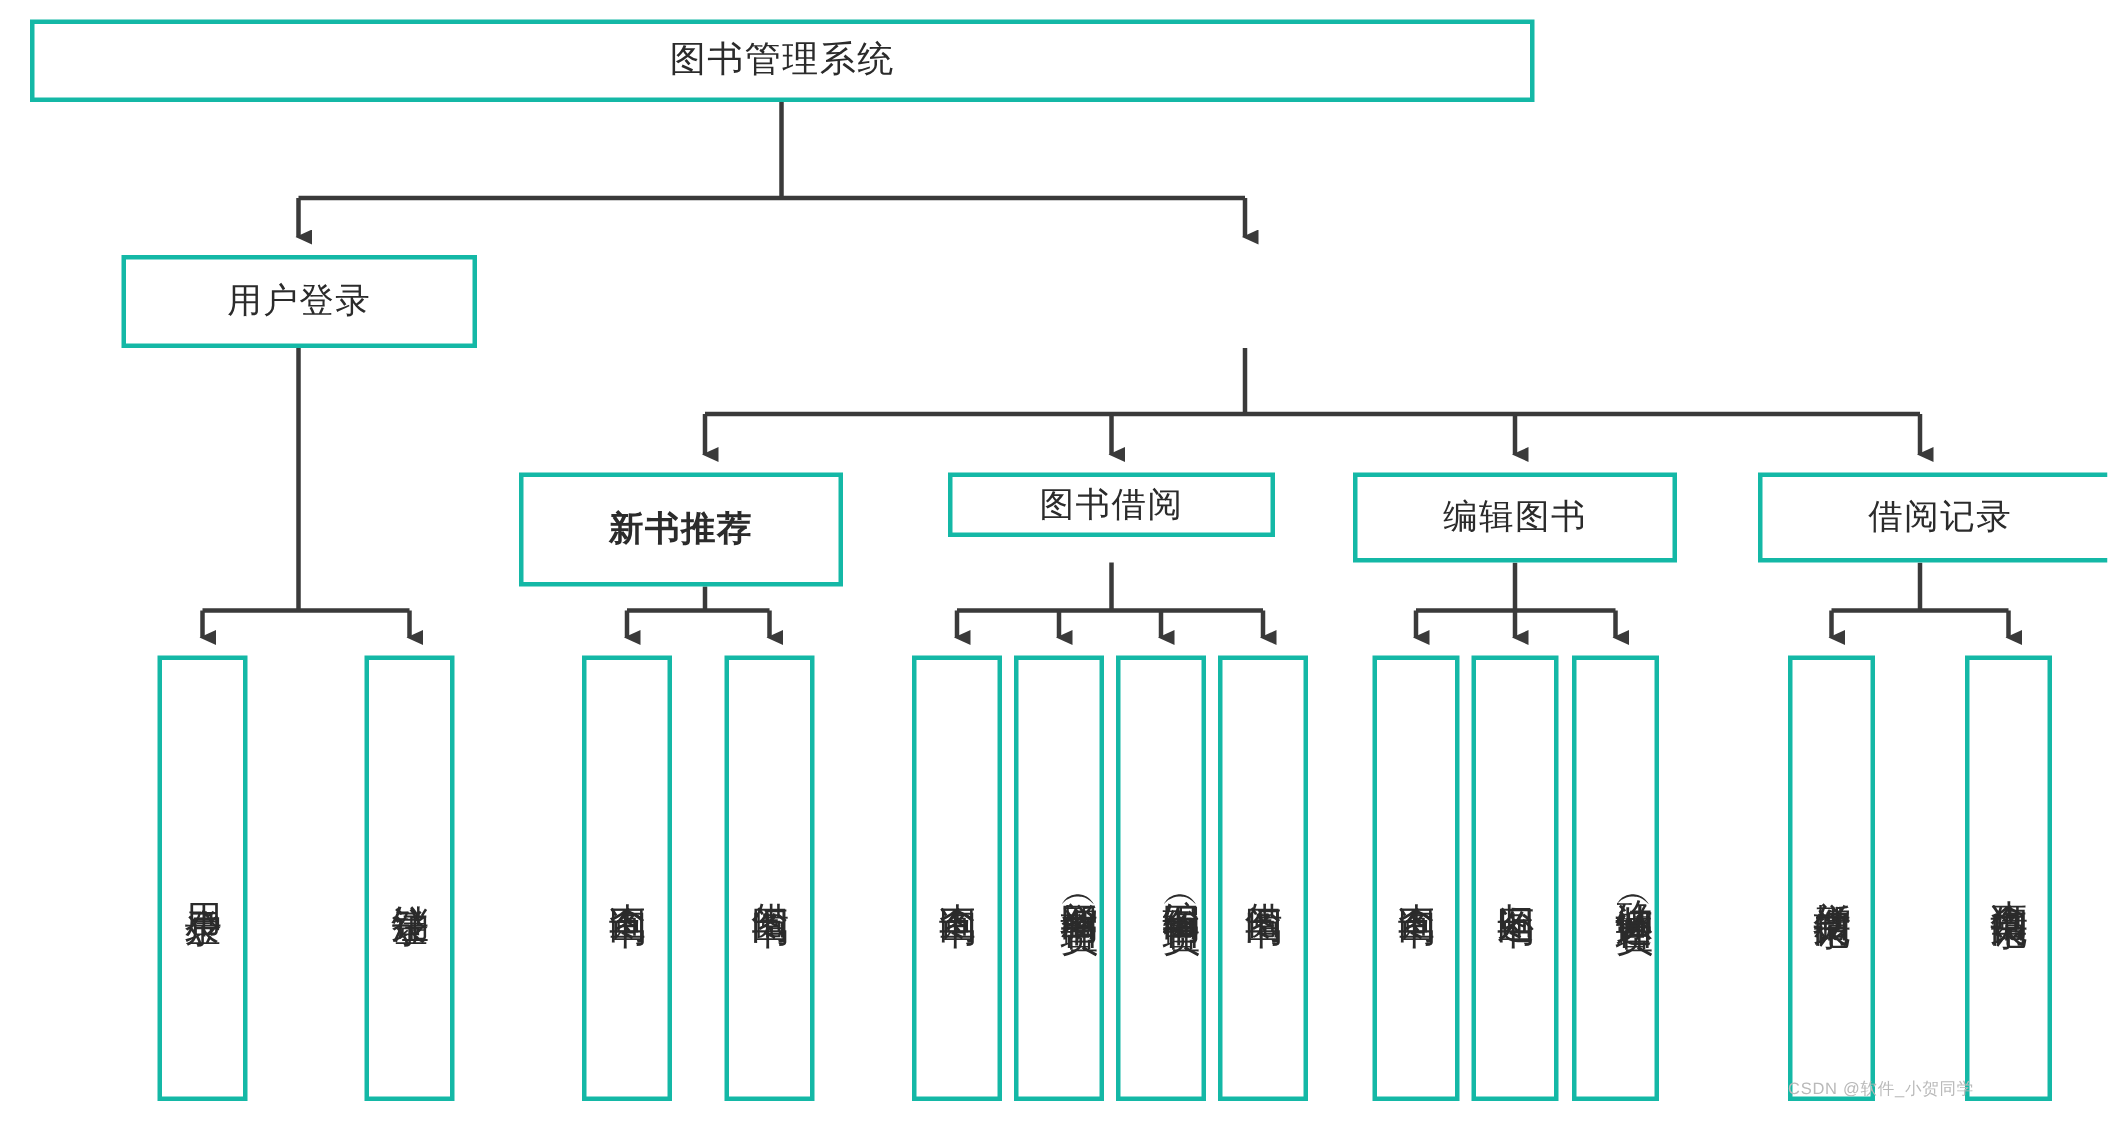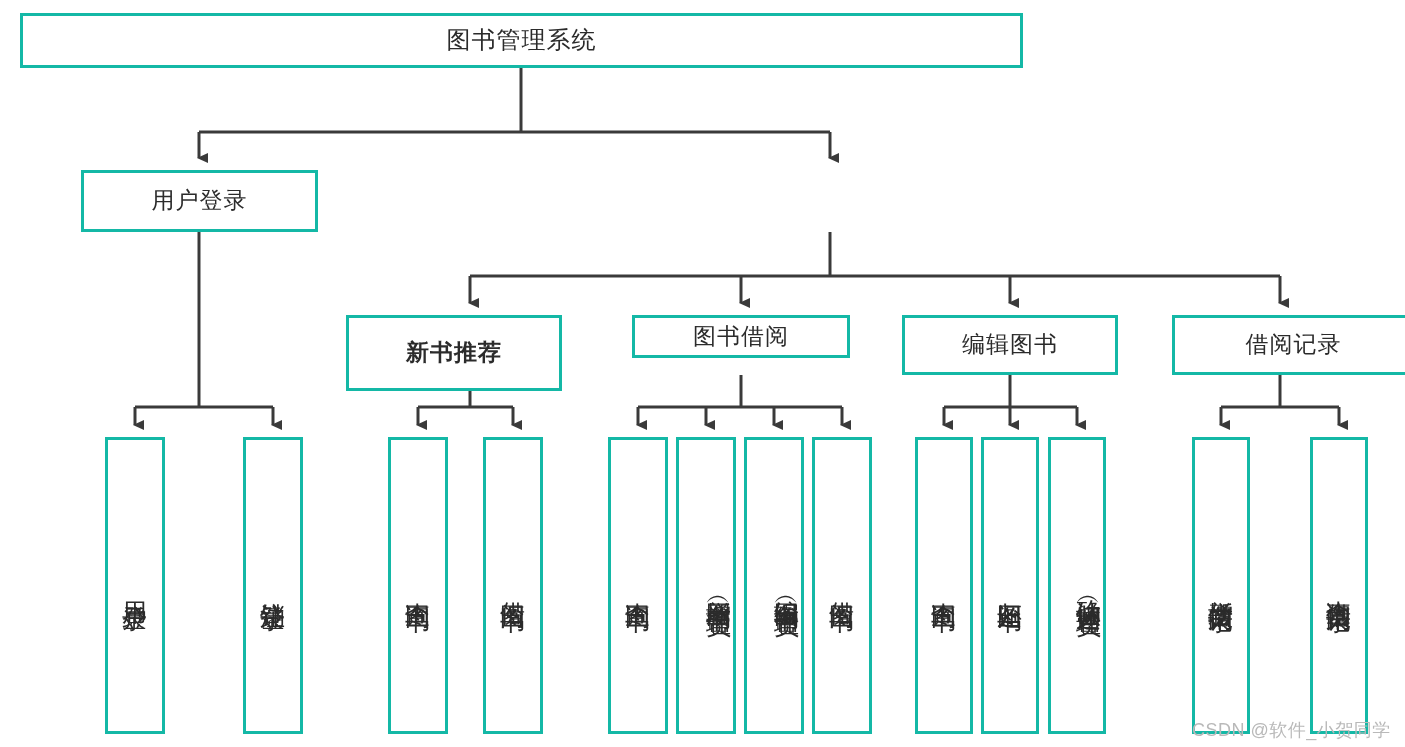--- a/index.html
+++ b/index.html
@@ -55,21 +55,21 @@
     padding-top: 6px;
     white-space: nowrap;
     overflow: hidden;
   }
   .node-v.mid {
     align-items: center;
     padding-top: 0;
   }
   .watermark {
     position: absolute;
-    font-size: 18px;
+    font-size: 11px;
     color: #b9b9b9;
     white-space: nowrap;
     letter-spacing: 0.5px;
   }
 </style>
 </head>
 <body>
 
 <div id="canvas">
 

